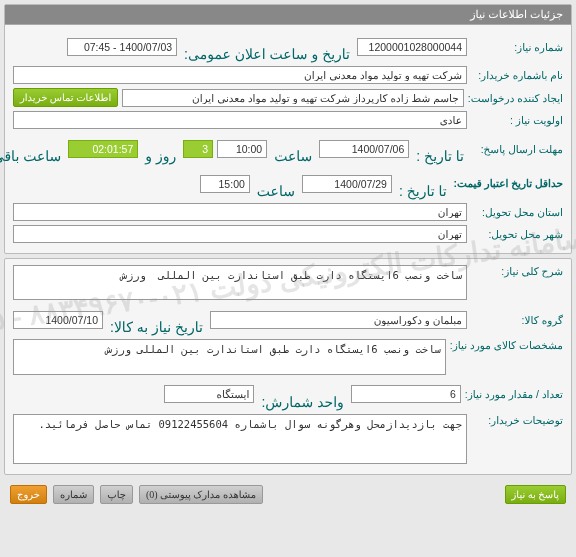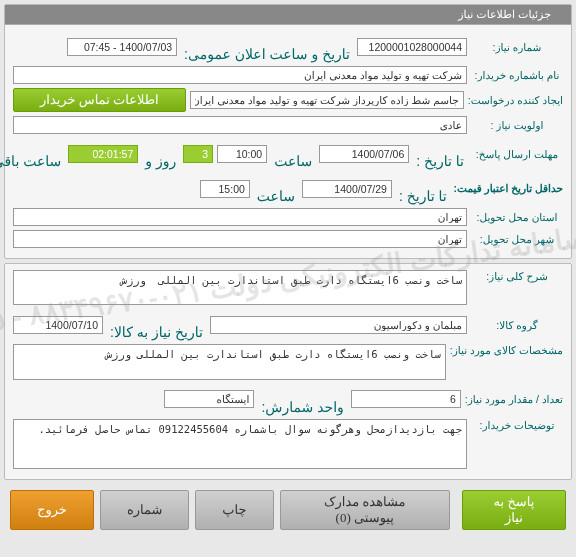--- a/index.html
+++ b/index.html
@@ -29,39 +29,39 @@
 }
 .panel {
   border: 1px solid #bbb;
   background: #f5f5f5;
   margin: 4px;
   border-radius: 2px;
 }
 .panel-header {
   background: #888;
   color: #fff;
-  padding: 3px 20px;
+  padding: 3px 8px;
   font-size: 11px;
   border-bottom: 1px solid #aaa;
 }
 .panel-body {
   padding: 6px 8px;
 }
 .row {
   display: flex;
   align-items: center;
   margin-bottom: 4px;
   gap: 4px;
   flex-wrap: nowrap;
 }
 .label {
   color: #006666;
   font-size: 10.5px;
   white-space: nowrap;
-  text-align: center;
+  text-align: right;
   min-width: 92px;
 }
 .label-sm {
   color: #006666;
   font-size: 14px;
   white-space: nowrap;
   padding: 0 3px;
   margin-top: 15px;
 }
 .field {
@@ -83,22 +83,22 @@
 .w-full { flex: 1; min-width: 50px; }
 .w-110 { width: 110px; }
 .w-90 { width: 90px; }
 .w-70 { width: 70px; }
 .w-50 { width: 50px; }
 .w-30 { width: 30px; }
 .btn {
   background: linear-gradient(#9acd32, #7aad12);
   border: 1px solid #6a9d02;
   color: #fff;
-  padding: 3px 26px;
-  font-size: 13px;
+  padding: 3px 6px;
+  font-size: 10px;
   border-radius: 2px;
   cursor: pointer;
   font-family: Tahoma;
 }
 .btn-gray {
   background: linear-gradient(#d0d0d0, #b0b0b0);
   border: 1px solid #999;
   color: #333;
 }
 .btn-orange {

